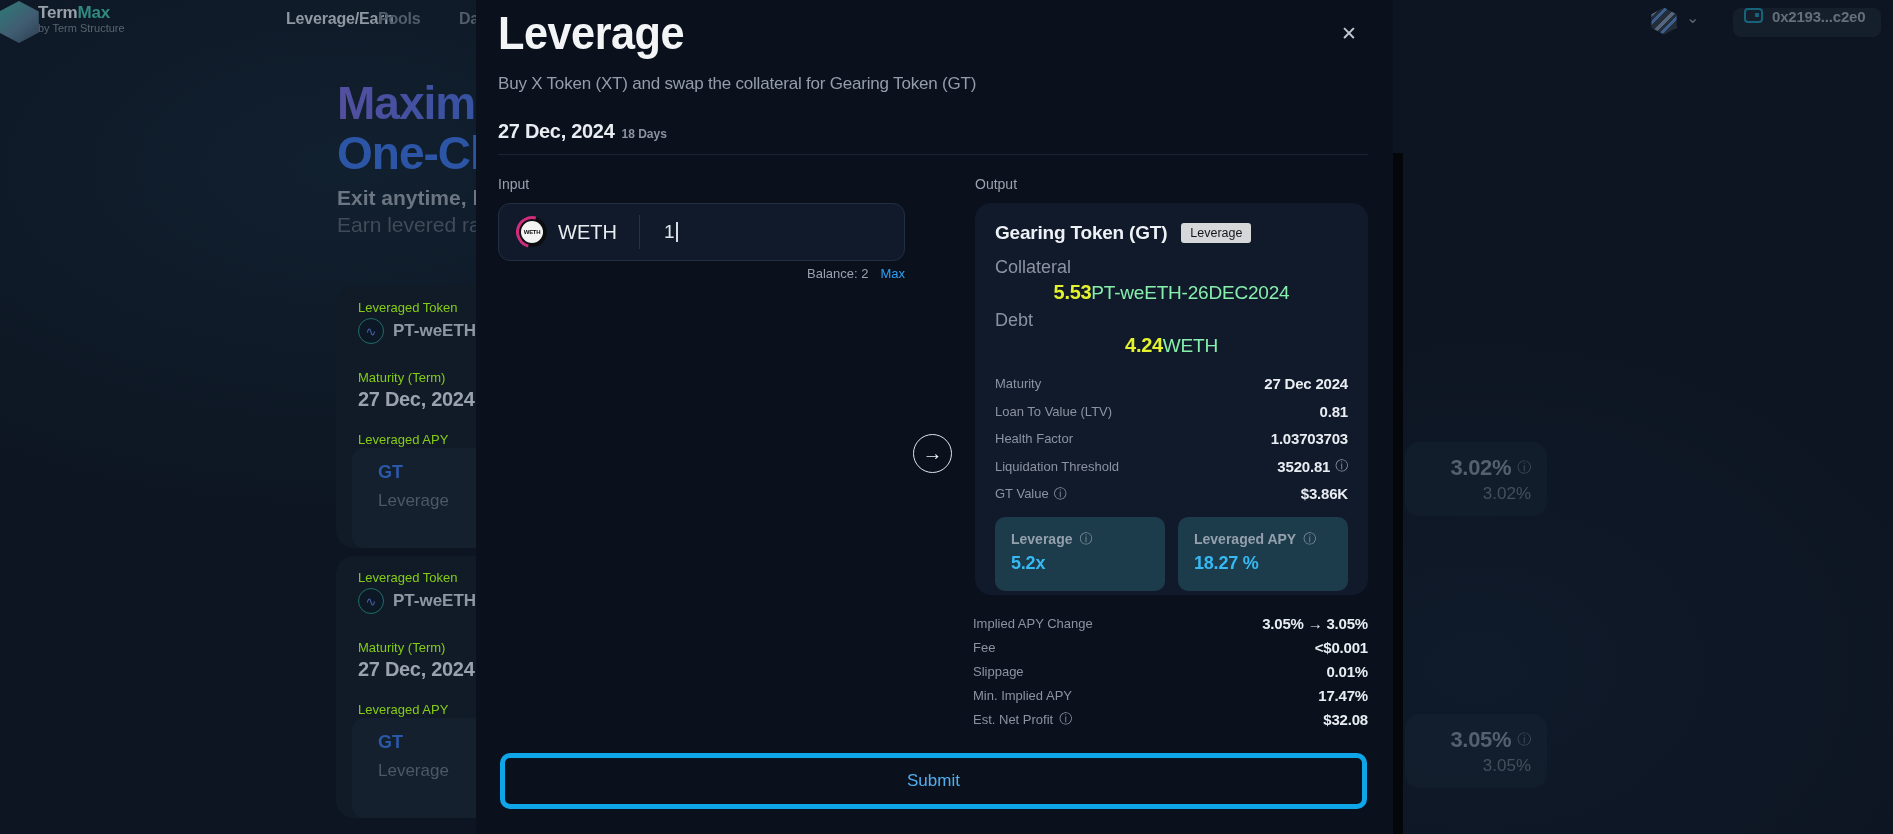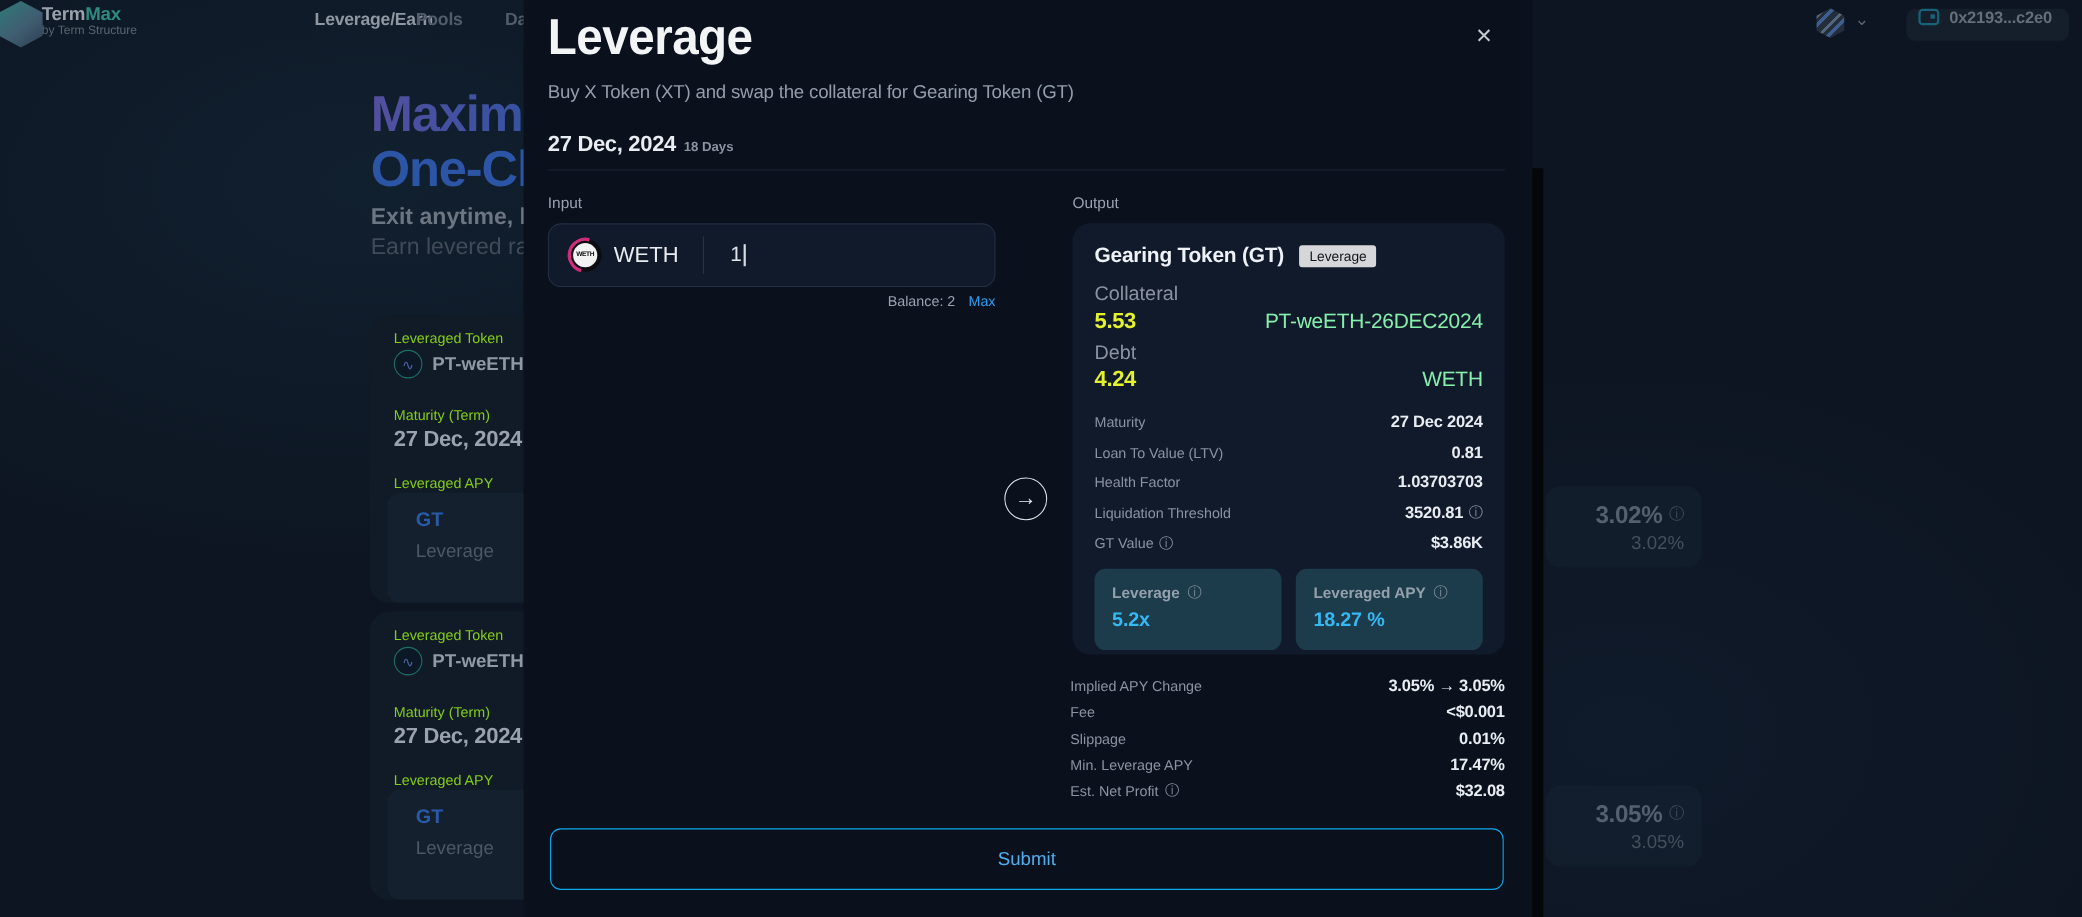--- a/index.html
+++ b/index.html
@@ -99,41 +99,41 @@
   .arrow-btn { position:absolute; left:437px; top:434px; width:39px; height:39px; border:1.5px solid #dfe3e9; border-radius:50%;
                color:#eef1f5; display:flex; align-items:center; justify-content:center; font-size:20px; cursor:pointer; background:transparent; }
 
   .output-card { position:absolute; left:499px; top:203px; width:393px; height:392px; background:#111a2b; border-radius:16px;
                  padding:19px 20px 0 20px; }
   .oc-header { display:flex; align-items:center; gap:14px; }
   .oc-title { font-size:19px; font-weight:bold; color:#eef1f5; letter-spacing:-.2px; }
   .badge { background:#d6d7d9; color:#15171b; font-size:12.5px; padding:3px 9px; border-radius:3px; }
   .oc-asset-label { margin-top:13px; font-size:18px; color:#8b93a1; }
   .oc-asset-label.second { margin-top:6px; }
-  .oc-asset-row { display:flex; justify-content:space-between; align-items:baseline; margin-top:3px; }
+  .oc-asset-row { display:flex; justify-content:center; align-items:baseline; margin-top:3px; }
   .oc-amount { font-size:20px; font-weight:bold; color:#e4f22e; letter-spacing:-.3px; }
   .oc-asset { font-size:19px; color:#86efac; letter-spacing:-.2px; }
   .oc-details { margin-top:13px; }
   .detail-row { display:flex; justify-content:space-between; align-items:center; height:27.5px; }
   .d-label { font-size:13px; color:#8b93a1; display:flex; align-items:center; gap:5px; }
   .d-value { font-size:15px; font-weight:bold; color:#e9edf2; display:flex; align-items:center; gap:5px; letter-spacing:-.2px; }
   .info-i { font-size:13px; color:#8b93a1; font-weight:normal; }
   .oc-metrics { display:flex; gap:13px; margin-top:9px; }
   .metric-box { flex:1; height:74px; background:#1c3b4b; border-radius:10px; padding:13px 0 0 16px; }
   .metric-label { display:flex; align-items:center; gap:7px; font-size:14px; font-weight:bold; color:#94a1ac; }
   .metric-label .info-i { color:#7f8c98; }
   .metric-value { margin-top:5px; font-size:18px; font-weight:bold; color:#36b9f3; letter-spacing:-.2px; }
 
   .summary { position:absolute; left:497px; top:611px; width:395px; }
   .summary-row { display:flex; justify-content:space-between; align-items:center; height:24px; }
   .s-label { font-size:13px; color:#8b93a1; display:flex; align-items:center; gap:6px; }
   .s-value { font-size:15px; font-weight:bold; color:#e9edf2; letter-spacing:-.2px; }
 
   .submit-btn { position:absolute; left:24px; top:753px; width:867px; height:56px; background:transparent;
-                border:1px solid #0ea5e9; border-radius:10px; color:#52aeee; font-size:17px;
+                border:5px solid #0ea5e9; border-radius:10px; color:#52aeee; font-size:17px;
                 display:flex; align-items:center; justify-content:center; cursor:pointer;
                 font-family:"Liberation Sans", sans-serif; }
 </style>
 </head>
 <body>
 
 <div class="stage">
 
   <div class="logo-mark"></div>
   <div class="brand">
@@ -306,21 +306,21 @@
       </div>
       <div class="summary-row">
         <span class="s-label">Fee</span>
         <span class="s-value">&lt;$0.001</span>
       </div>
       <div class="summary-row">
         <span class="s-label">Slippage</span>
         <span class="s-value">0.01%</span>
       </div>
       <div class="summary-row">
-        <span class="s-label">Min. Leverage APY</span>
+        <span class="s-label">Min. Implied APY</span>
         <span class="s-value">17.47%</span>
       </div>
       <div class="summary-row">
         <span class="s-label">
             <span>Est. Net Profit</span>
             <span class="info-i">ⓘ</span>
           </span>
         <span class="s-value">$32.08</span>
       </div>
     </div>

